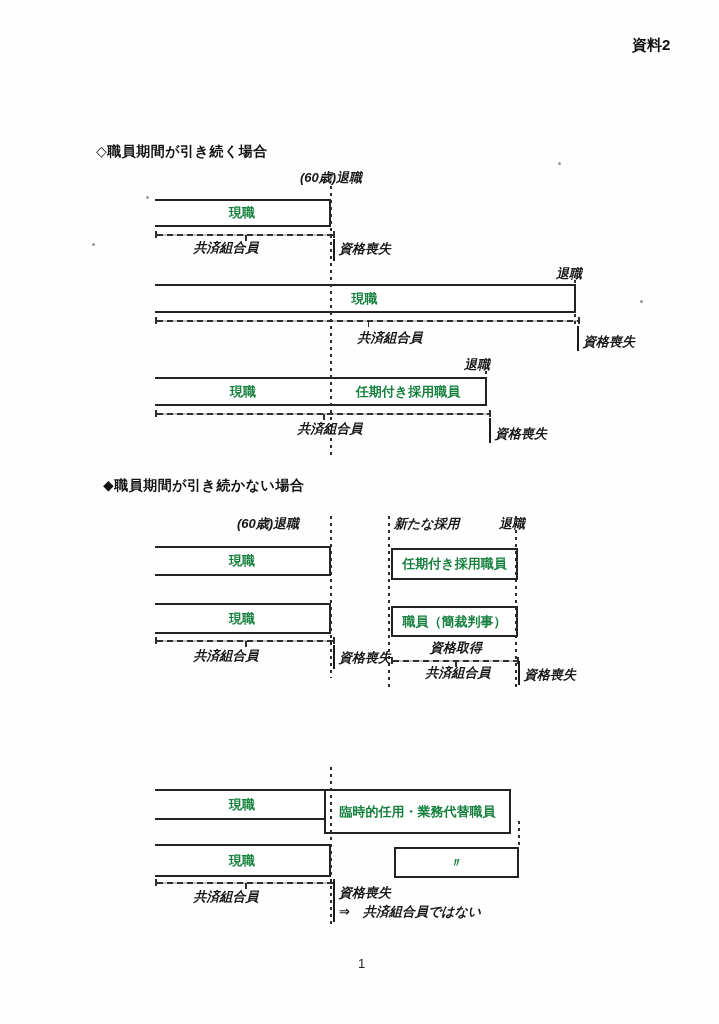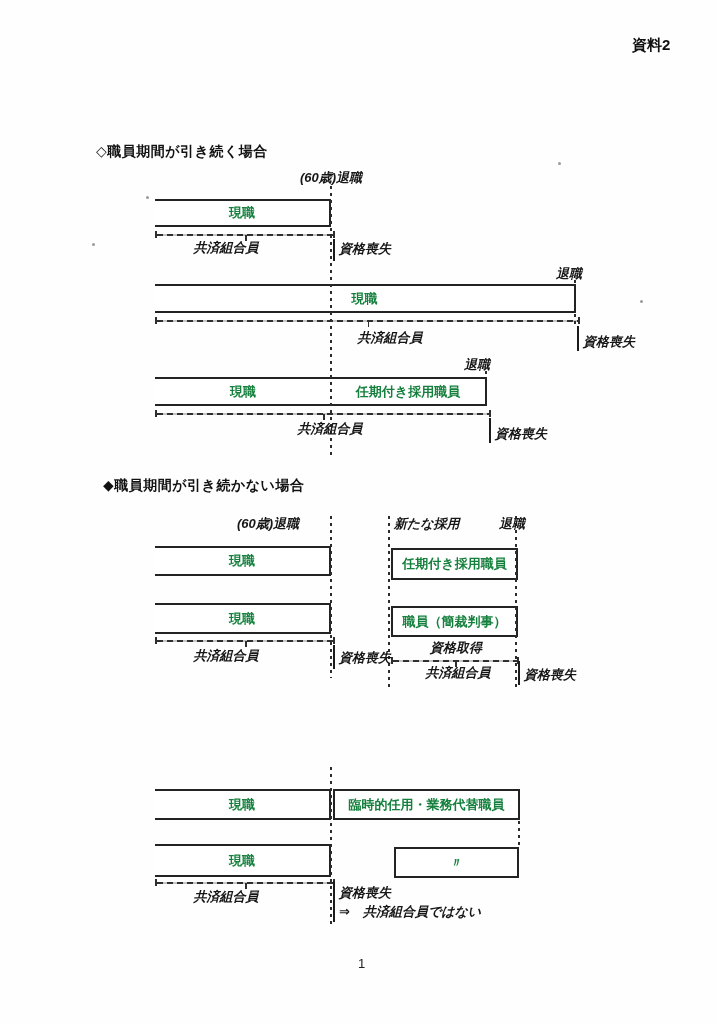--- a/index.html
+++ b/index.html
@@ -108,21 +108,21 @@
   <div class="vbar" style="left:518px;top:661px;height:24px;"></div>
   <div class="lbl" style="left:524px;top:667px;">資格喪失</div>
 
 
   <div class="vdash" style="left:330px;top:767px;height:158px;"></div>
   <div class="vdash" style="left:518px;top:821px;height:28px;"></div>
 
   <div class="box open-l" style="left:155px;top:789px;width:176px;height:31px;">
     <span class="cell">現職</span>
   </div>
-  <div class="box" style="left:333px;top:789px;width:187px;height:31px;">
+  <div class="box" style="left:324px;top:789px;width:187px;height:45px;">
     <span class="cell">臨時的任用・業務代替職員</span>
   </div>
   <div class="box open-l" style="left:155px;top:844px;width:176px;height:33px;">
     <span class="cell">現職</span>
   </div>
   <div class="box" style="left:394px;top:847px;width:125px;height:31px;">
     <span class="cell">〃</span>
   </div>
 
   <div class="bk" style="left:155px;top:879px;width:176px;"></div>

